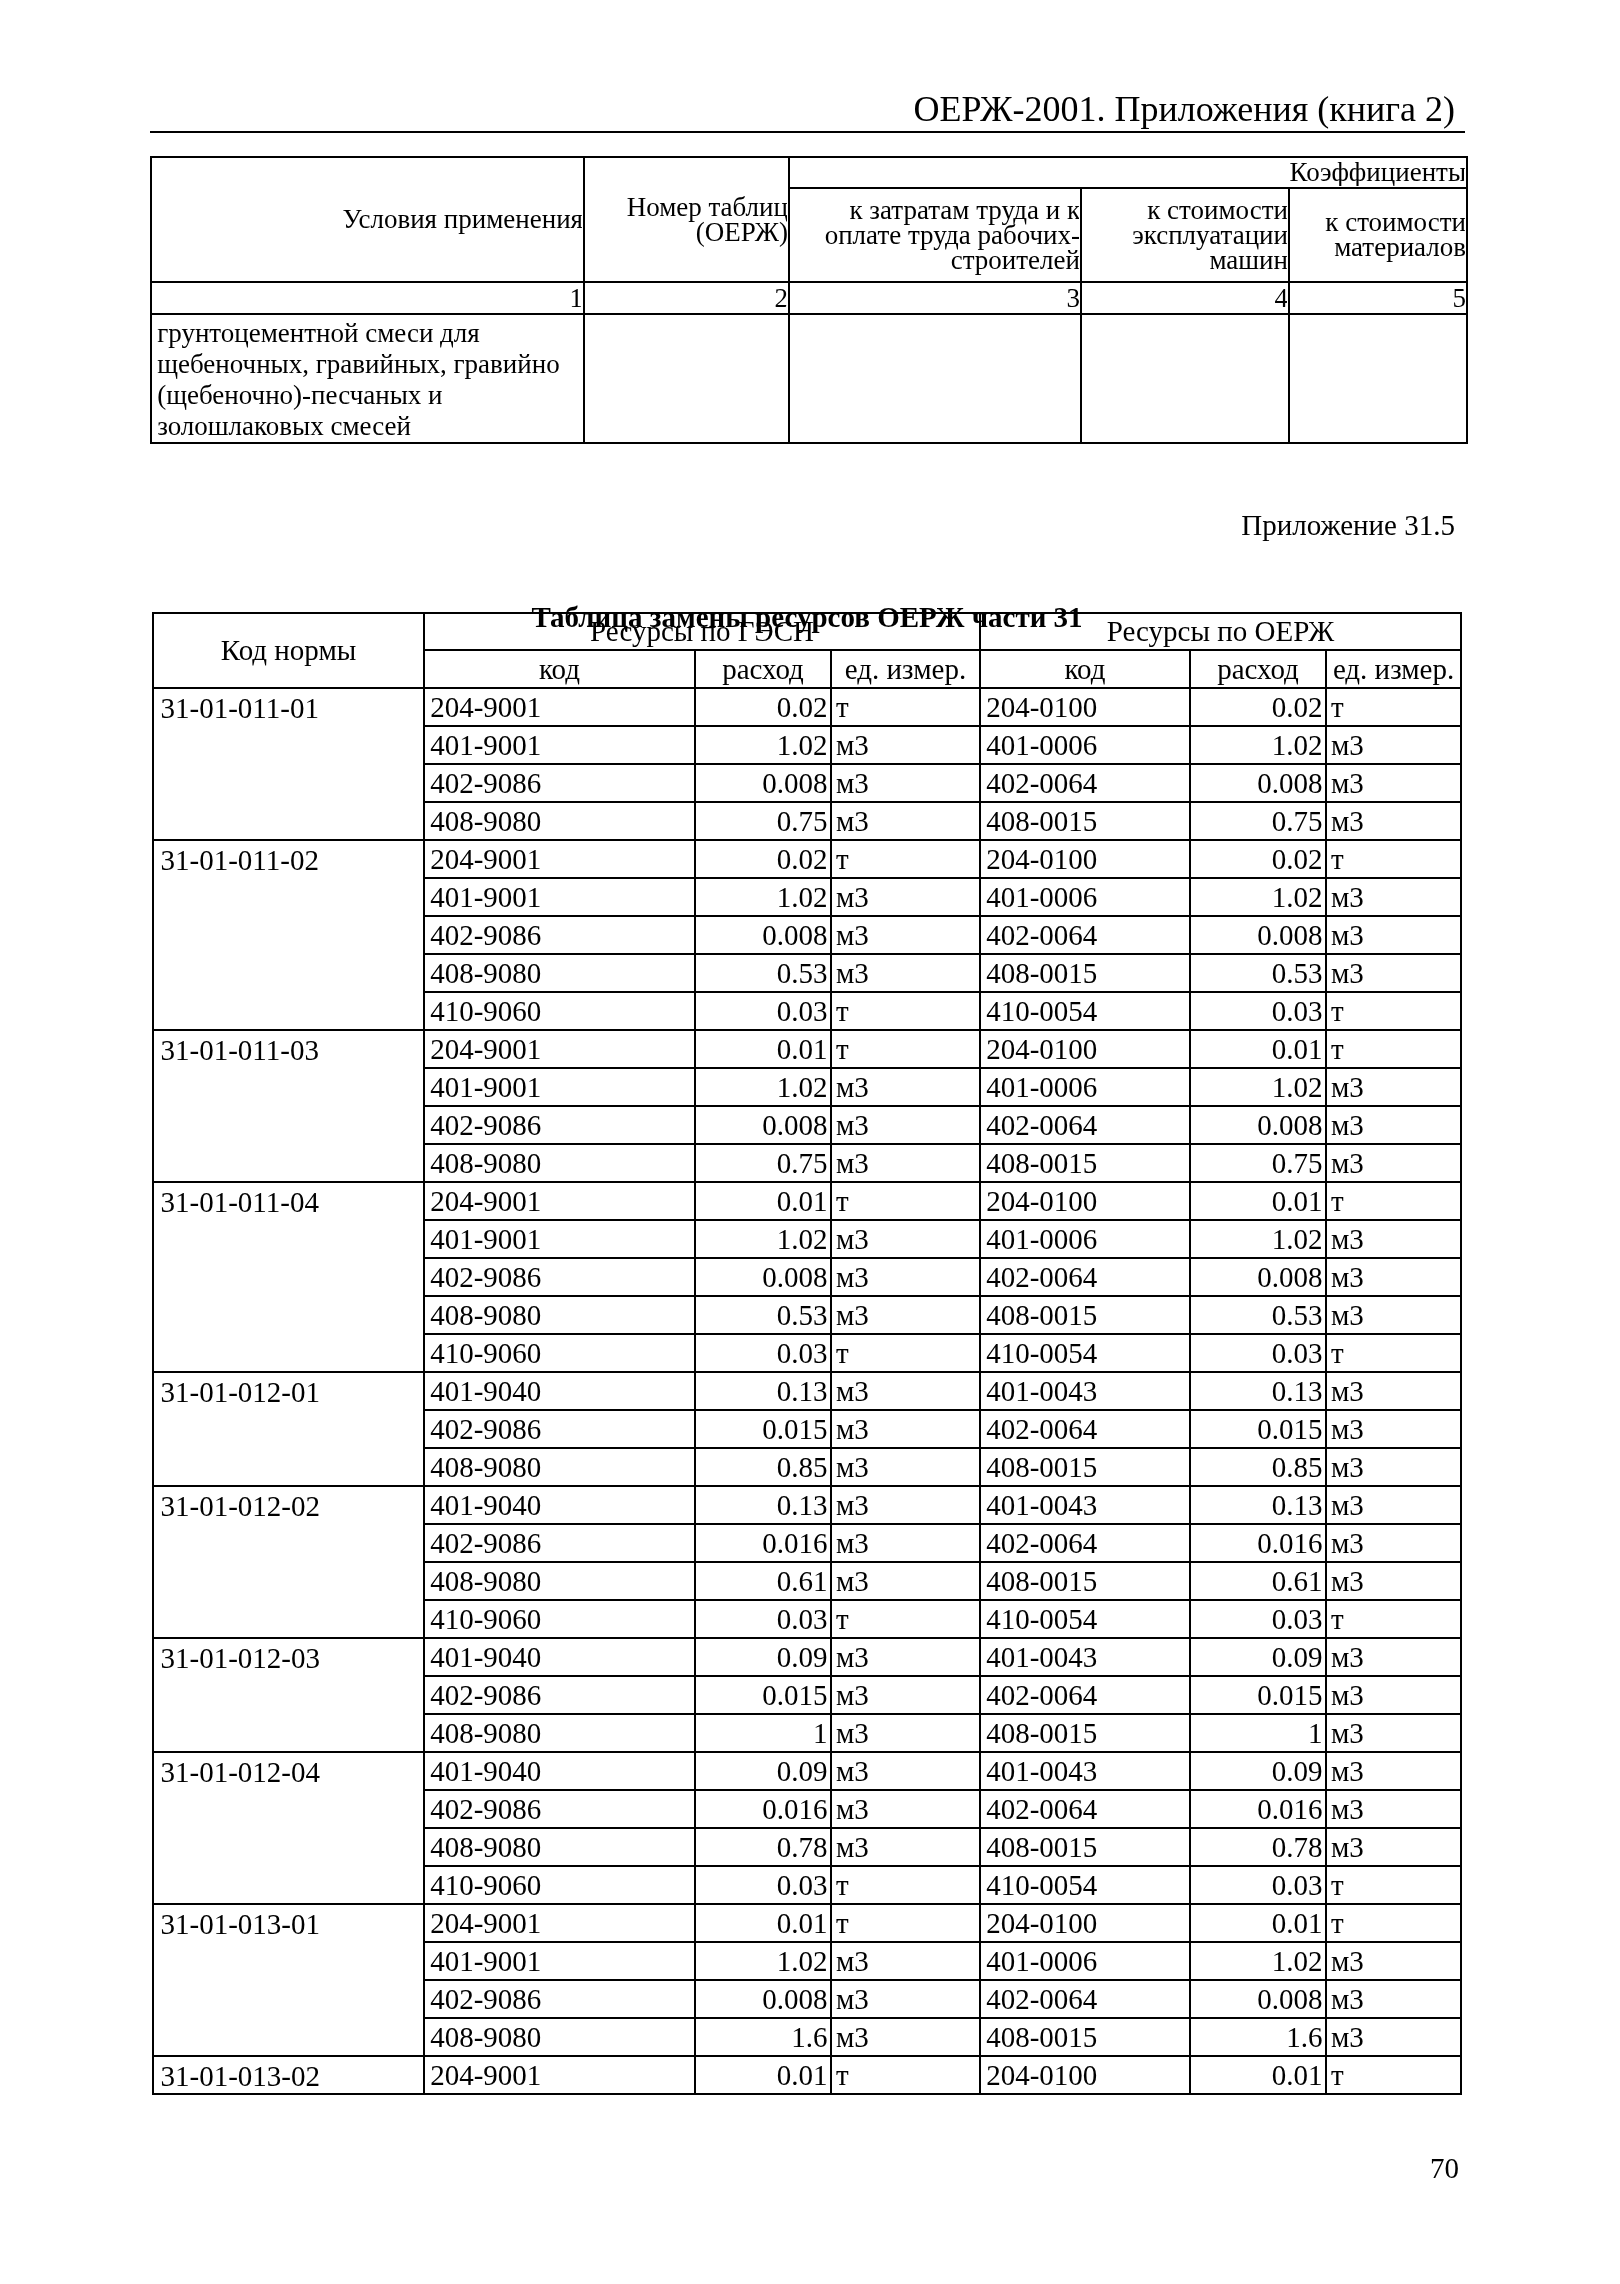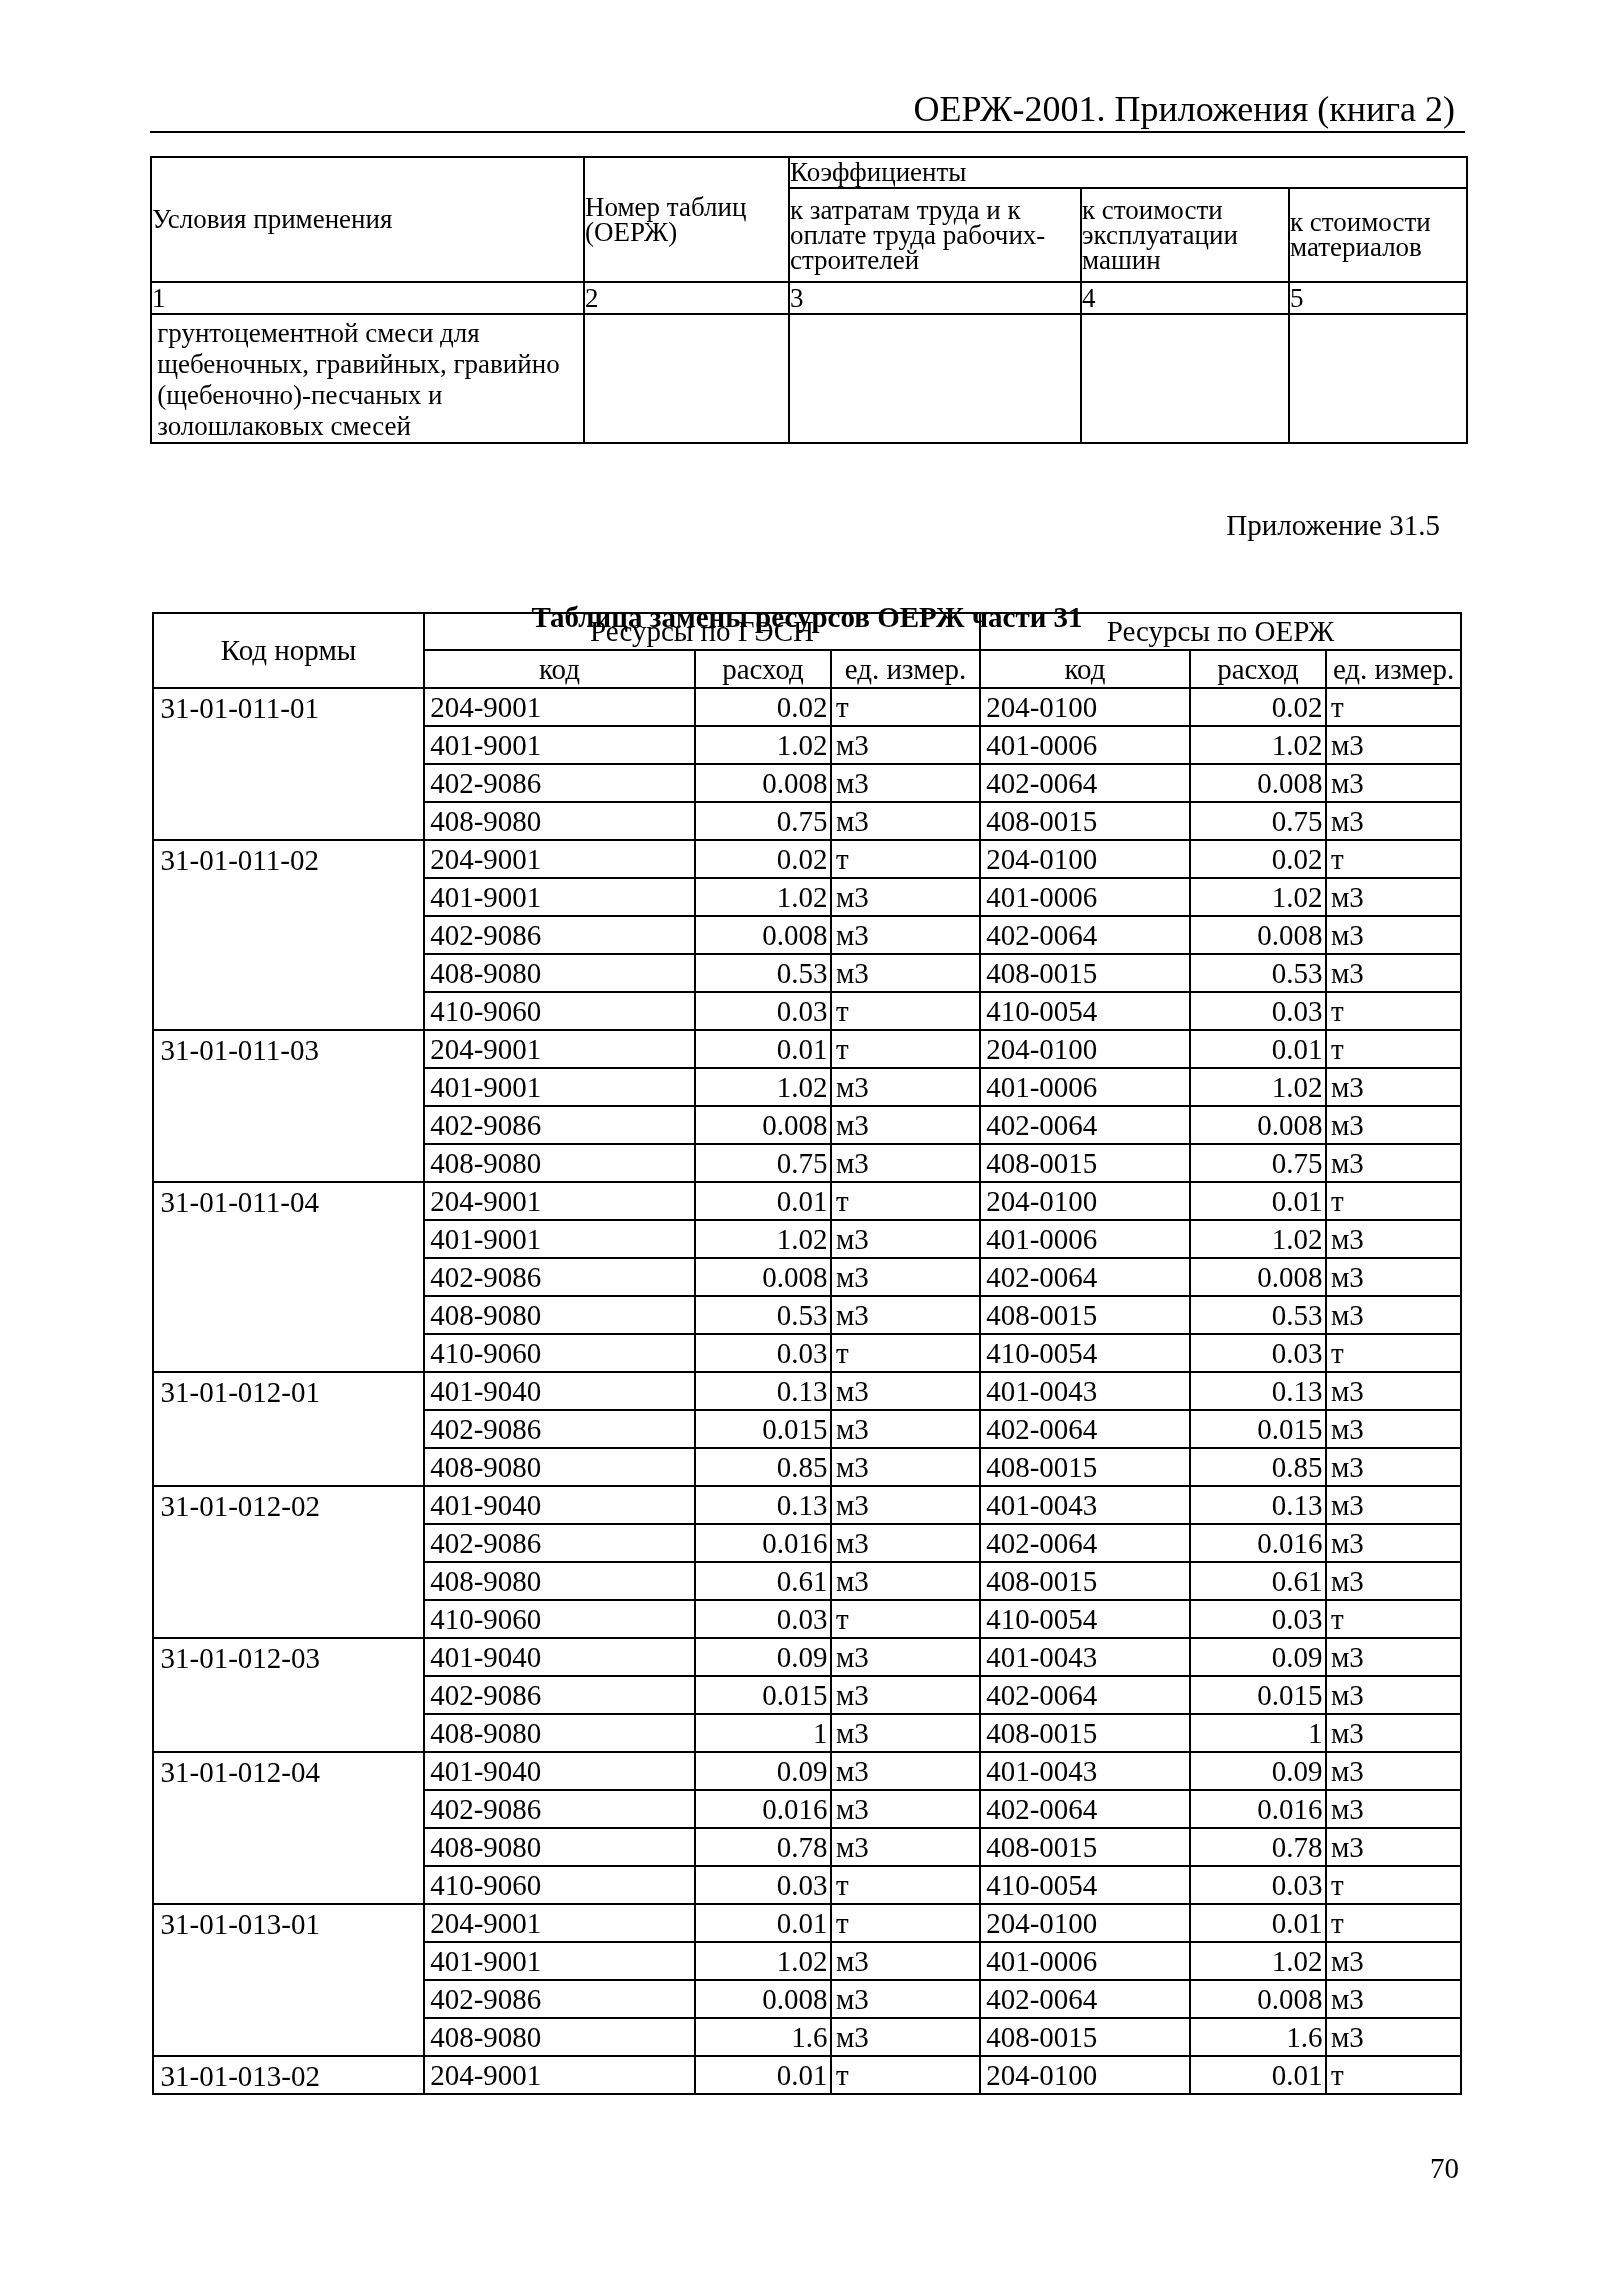--- a/index.html
+++ b/index.html
@@ -7,29 +7,29 @@
          font-family:"Liberation Serif", "DejaVu Serif", serif; color:#000; }
   .abs { position:absolute; }
   .running-head { right:165px; top:91px; font-size:36px; line-height:36px; white-space:nowrap; }
   .head-rule { left:150px; top:131px; width:1315px; height:0; border-top:2.6px solid #000; }
 
   table { border-collapse:collapse; table-layout:fixed; position:absolute; }
   td, th { border:2px solid #000; padding:0; font-weight:normal; overflow:hidden; }
 
   
   #t1 { left:150px; top:156px; width:1316px; font-size:27px; }
-  #t1 th { text-align:left; vertical-align:middle; line-height:25px; }
+  #t1 th { text-align:right; vertical-align:middle; line-height:25px;border-radius:12px; }
   #t1 .r-top { height:31px; }
   #t1 .r-sub { height:94px;padding-left:16px; }
   #t1 .r-num { height:32px; }
   #t1 .r-num th { line-height:29px; }
   #t1 .r-body { height:125px; }
   #t1 td { vertical-align:top; line-height:31px; padding:2.6px 3.9px 0 5.2px; text-align:left; }
 
-  .appendix-label { right:180px; top:508px; font-size:29px; line-height:35px; white-space:nowrap; }
+  .appendix-label { right:165px; top:508px; font-size:29px; line-height:35px; white-space:nowrap; }
   .table-title { left:0; width:1614px; top:558px; text-align:center; font-size:29px; line-height:35px; font-weight:bold; white-space:nowrap;margin-top:42px; }
 
   
   #t2 { left:152px; top:612px; width:1309px; font-size:29px; }
   #t2 th { text-align:center; vertical-align:middle; line-height:31px; }
   #t2 .h1 { height:37px; }
   #t2 .h2 { height:38px;padding-left:44px; }
   #t2 tbody tr { height:38px; }
   #t2 td { line-height:33px; vertical-align:middle; white-space:nowrap; }
   #t2 td.norm { vertical-align:top; padding:2.6px 0 0 6.5px; text-align:left; }

